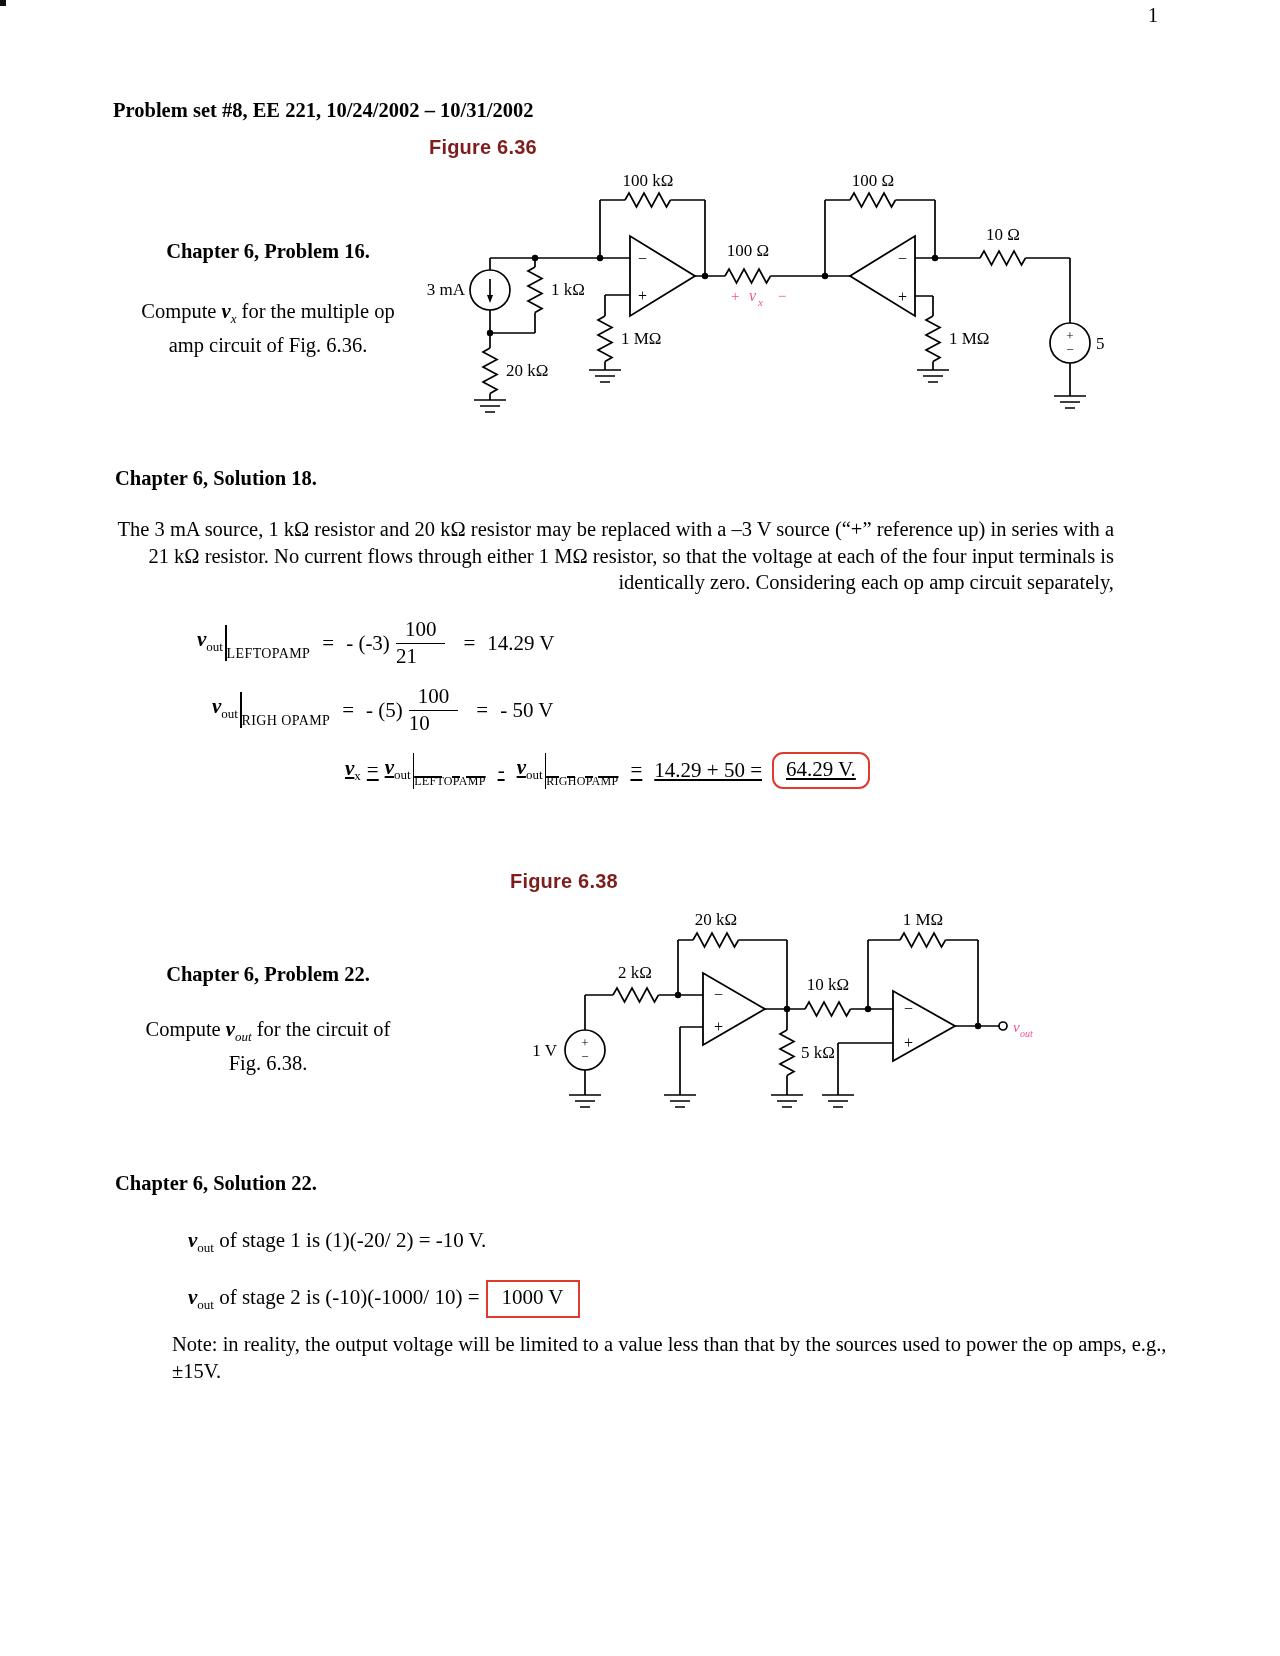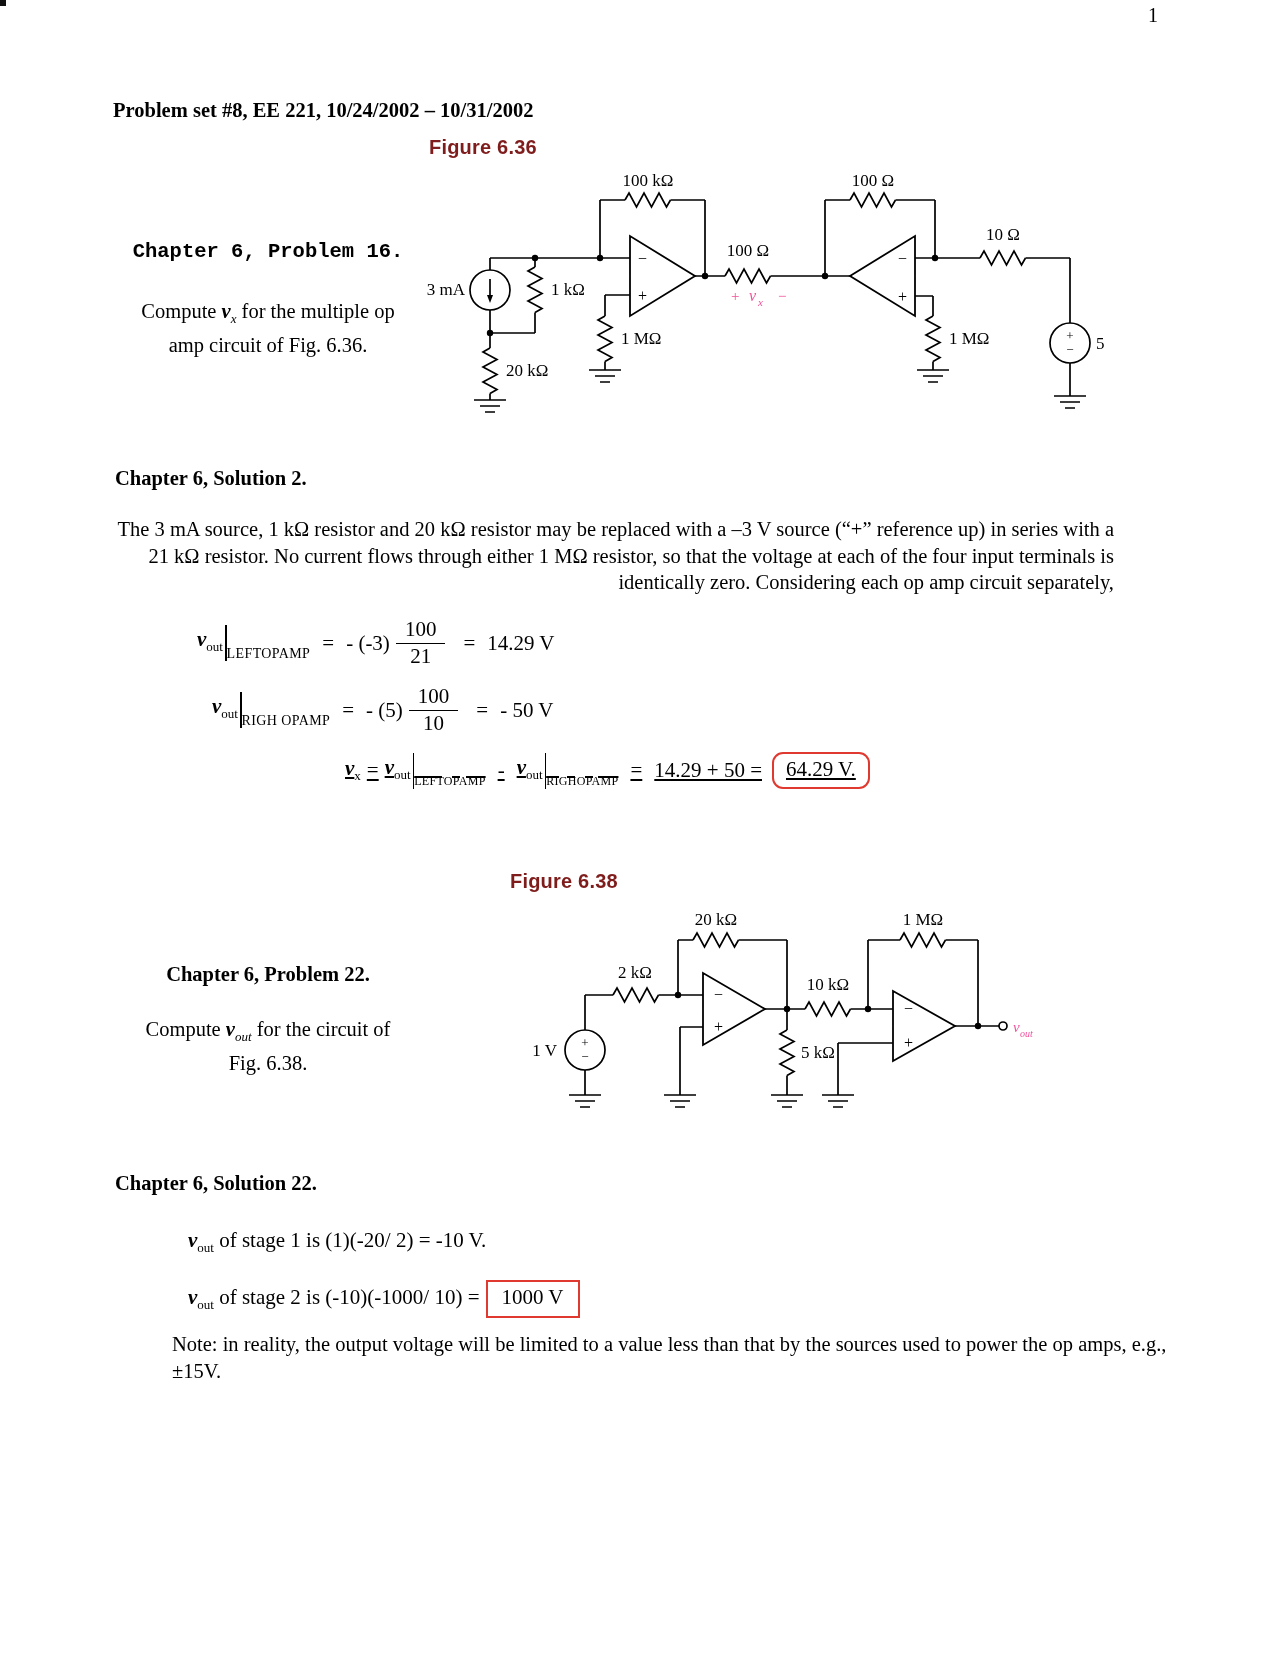--- a/index.html
+++ b/index.html
@@ -15,21 +15,21 @@
   sub.sm { font-size:13px; }
   
   .eq { display:flex; align-items:center; font-size:21px; white-space:nowrap; }
   .lhs { white-space:nowrap; }
   .vbar { display:inline-block; width:1.6px; height:36px; background:#000;
           vertical-align:-15px; margin-left:2px; }
   .cond { font-size:14px; vertical-align:-12px; letter-spacing:0.4px; }
   .cond2 { font-size:12px; vertical-align:-11px; letter-spacing:0.3px; }
   .op { margin:0 12px; }
   .opn { margin:0 6px; }
-  .frac { display:inline-flex; flex-direction:column; align-items:center;
+  .frac { display:inline-flex; flex-direction:column; align-items:flex-start;
           line-height:1.12; margin:0 6px; font-size:21px; }
   .frac .num { border-bottom:1.6px solid #000; padding:0 9px 1px; }
   .frac .den { padding-top:1px; }
   .redbox { border:2.2px solid #e0392f; padding:3px 12px 5px; }
   .redbox2 { display:inline-block; border:2.2px solid #e0392f; padding:3px 14px 6px; margin-left:6px; }
   .sol-line { font-size:21px; }
   svg text { font-family:"Liberation Serif", serif; fill:#000; }
   svg .pink { fill:#f0509b; }
   .corner-mark { position:absolute; left:0; top:0; width:6px; height:6px; background:#111; }
 </style>
@@ -39,21 +39,21 @@
 <div class="page">
 
   <div class="corner-mark"></div>
 
   <div class="abs" style="left:1148px; top:4px; font-size:20px;">1</div>
 
   <div class="abs bold" style="left:113px; top:99px; font-size:20.5px;">Problem set #8, EE 221, 10/24/2002 – 10/31/2002</div>
 
   <div class="abs fig-label" style="left:429px; top:136px;">Figure 6.36</div>
 
-  <div class="abs bold center" style="left:118px; top:240px; width:300px; font-size:20.5px;font-family:Liberation Mono, monospace;">Chapter 6, Problem 16.</div>
+  <div class="abs bold center" style="left:118px; top:240px; width:300px; font-size:20.5px;">Chapter 6, Problem 16.</div>
   <div class="abs center body-text" style="left:108px; top:298px; width:320px; line-height:27px;">
     <span>Compute </span><span class="vsym">v</span><sub class="sm" style="font-style:italic">x</sub><span> for the multiple op</span><br>
     <span>amp circuit of Fig. 6.36.</span>
   </div>
 
   <svg class="abs" style="left:405px; top:148px;" width="700" height="275" viewBox="0 0 700 275">
     <g stroke="#000" stroke-width="1.7" fill="none">
       <path d="M85,110 L225,110"></path>
       <path d="M85,110 L85,122 M85,162 L85,185 M85,185 L130,185 M130,185 L130,164.5 M130,110 L130,119"></path>
       <path d="M85,185 L85,200 M85,245.5 L85,252"></path>
@@ -111,21 +111,21 @@
       <text x="502" y="154" font-size="16" text-anchor="end">+</text>
       <text x="665" y="192" font-size="13" text-anchor="middle">+</text>
       <text x="665" y="206" font-size="13" text-anchor="middle">−</text>
       <text x="326" y="153" class="pink" font-size="15">+</text>
       <text x="344" y="153" class="pink" font-size="16" font-style="italic">v</text>
       <text x="353" y="158" class="pink" font-size="11" font-style="italic">x</text>
       <text x="373" y="153" class="pink" font-size="15">−</text>
     </g>
   </svg>
 
-  <div class="abs bold" style="left:115px; top:467px; font-size:20.5px;">Chapter 6, Solution 2.</div>
+  <div class="abs bold" style="left:115px; top:467px; font-size:20.5px;">Chapter 6, Solution 18.</div>
   <div class="abs body-text" style="left:114px; top:516px; width:1000px;text-align:right;">The 3 mA source, 1 kΩ resistor and 20 kΩ resistor may be replaced with a –3 V source (“+” reference up) in series with a 21 kΩ resistor.  No current flows through either 1 MΩ resistor, so that the voltage at each of the four input terminals is identically zero. Considering each op amp circuit separately,</div>
 
   <div class="abs eq" style="left:197px; top:618px;">
     <span class="lhs">
       <span class="vsym">v</span><sub class="sm">out</sub><span class="vbar"></span><span class="cond">LEFTOPAMP</span>
     </span>
     <span class="op">=</span>
     <span>- (-3)</span>
     <span class="frac">
       <span class="num">100</span>

